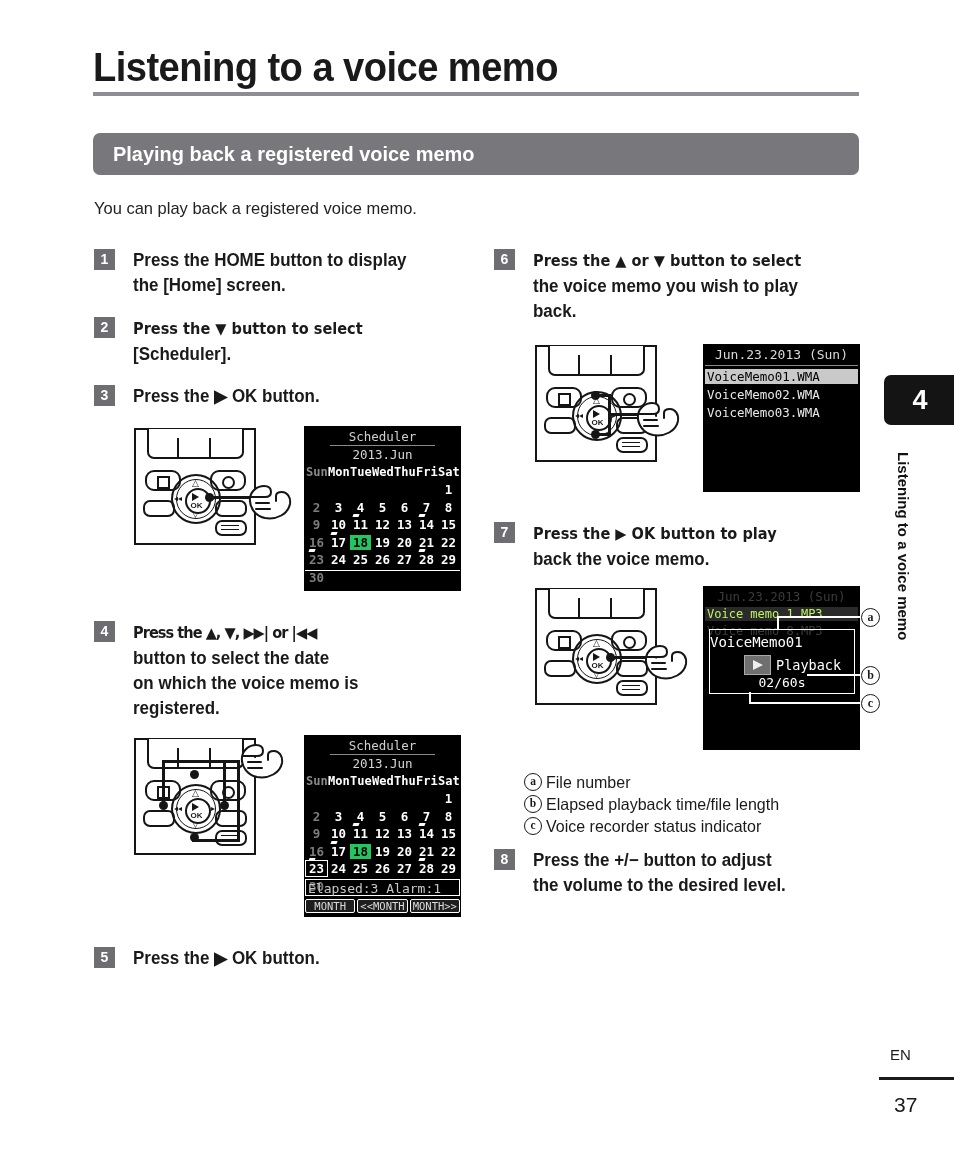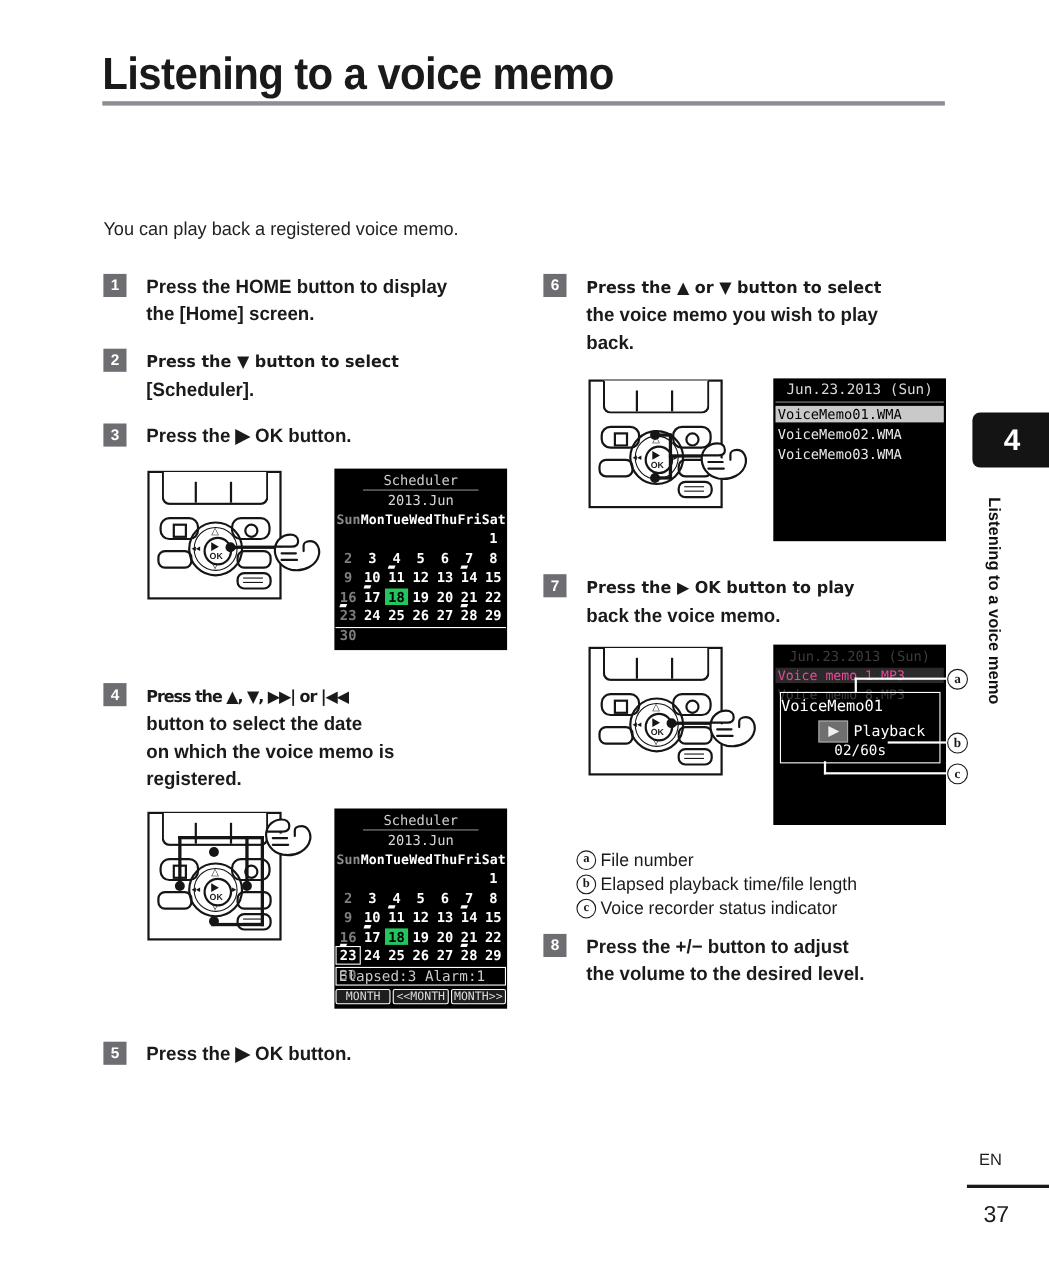--- a/index.html
+++ b/index.html
@@ -129,21 +129,21 @@
     font-size:10.5px;line-height:12px;text-align:center;box-sizing:border-box;
   }
 
   .lst-title{position:absolute;left:0;right:0;text-align:center;font-size:13px;color:#d9d9d9;}
   .lst-rule{position:absolute;height:1px;background:#8a8a8a;}
   .lst-item{position:absolute;left:2px;right:2px;font-size:12.5px;color:#e8e8e8;padding-left:2px;box-sizing:border-box;}
   .lst-item.active{background:#c9c9c9;color:#000;}
 
   .pb-bgtitle{position:absolute;left:0;right:0;text-align:center;font-size:12.5px;color:#3c3c3c;}
   .pb-bgrow{position:absolute;left:2px;right:2px;font-size:12px;color:#3c3c3c;padding-left:2px;box-sizing:border-box;}
-  .pb-bgrow.hl{background:#2a2a2a;color:#ec4899;}
+  .pb-bgrow.hl{background:#2a2a2a;color:#bef264;}
   .callout-box{position:absolute;border:1.6px solid #ffffff;}
   .pb-name{position:absolute;left:0;right:0;text-align:left;font-size:14px;color:#ffffff;}
   .pb-status{position:absolute;font-size:13.5px;color:#ffffff;}
   .pb-icon{position:absolute;width:25px;height:18px;background:#6f6f6f;border:1px solid #a8a8a8;}
   .pb-icon:after{content:"";position:absolute;left:8px;top:3.5px;width:0;height:0;border-left:10px solid #efefef;border-top:5.5px solid transparent;border-bottom:5.5px solid transparent;}
   .pb-time{position:absolute;left:0;right:0;text-align:center;font-size:13px;color:#ffffff;}
 
   
   .cletter{
     position:absolute;width:17px;height:17px;border:1.4px solid #1a1a1a;border-radius:50%;
@@ -184,20 +184,23 @@
   .foot-pg{position:absolute;left:894px;top:1093px;font-size:21px;color:#1a1a1a;}
 </style>
 </head>
 <body>
 
 <div class="page">
 
   <div class="chapter-title">Listening to a voice memo</div>
   <div class="title-rule"></div>
 
+  <div class="section-bar">
+    <div class="section-bar-label">Playing back a registered voice memo</div>
+  </div>
 
   <div class="intro">You can play back a registered voice memo.</div>
 
   <div class="step" style="left:94px;top:248px;width:380px;">
     <div class="step-num">1</div>
     <div class="step-text">
       <span>Press the HOME button to display</span><br>
       <span>the [Home] screen.</span>
     </div>
   </div>

